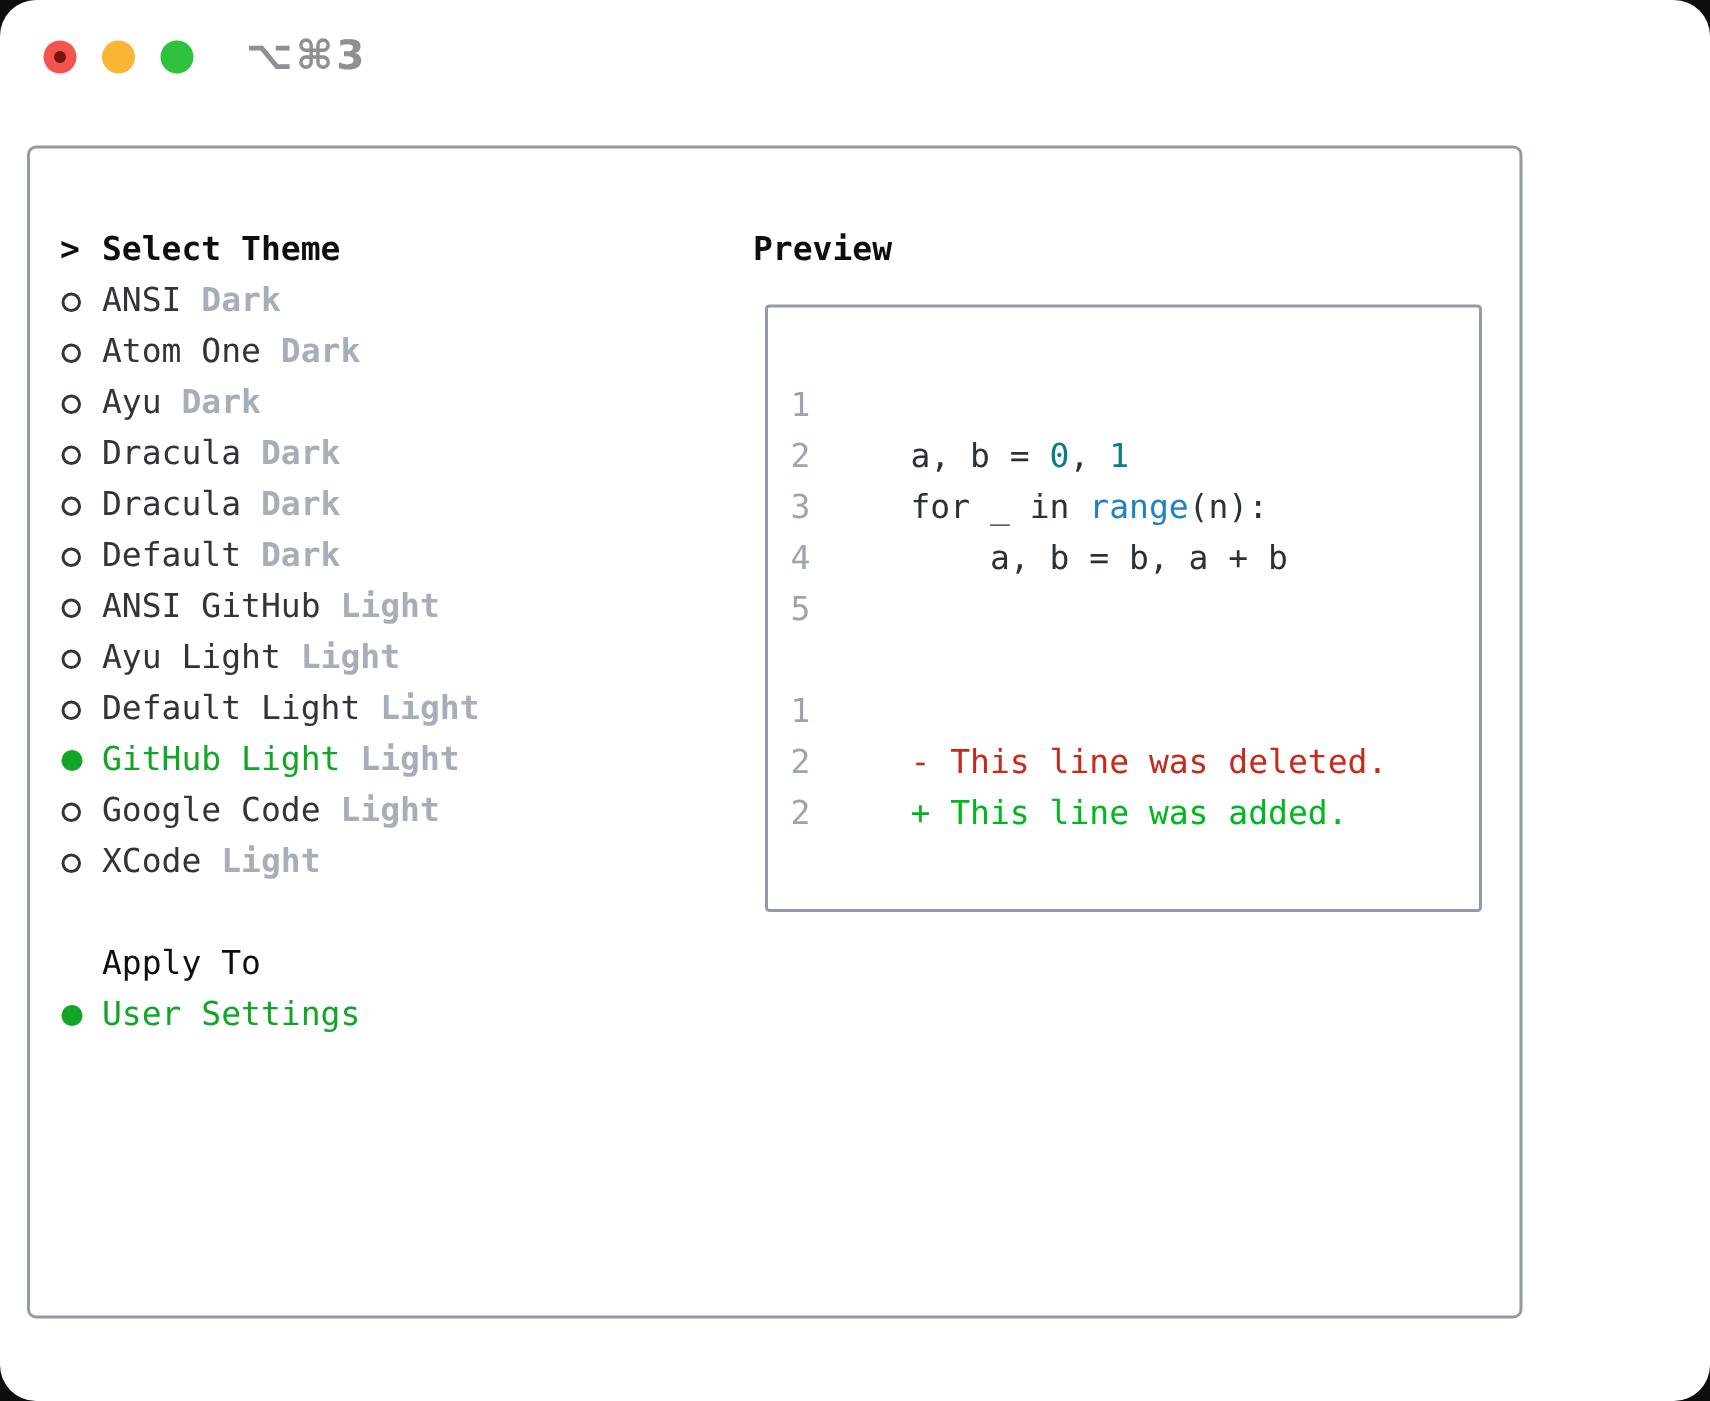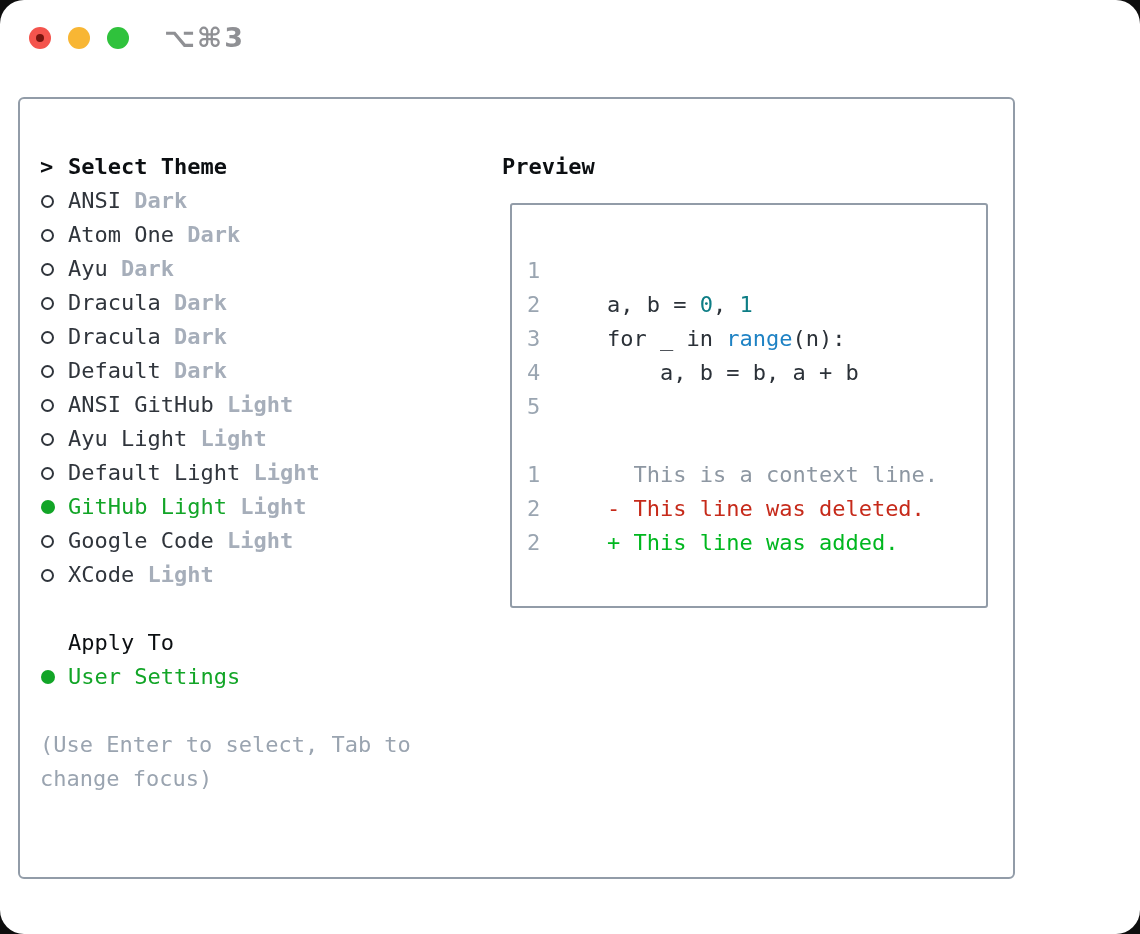--- a/index.html
+++ b/index.html
@@ -120,35 +120,33 @@
         <span class="gut"></span>
         <span class="section-head">Apply To</span>
       </div>
 
       <div id="apply-list">
           <div class="row"><span class="gut"><span class="radio on"></span></span><span class="opt-label sel">User Settings</span></div>
         </div>
 
       <div class="spacer"></div>
 
-      <div class="hint">(Use Enter to select, Tab to
-change focus)</div>
     </div>
 
     <div class="right-col">
       <div class="preview-title">Preview</div>
       <div class="preview-box">
         <div id="preview-code">
             <div class="pline"><span class="lnum">1</span></div>
             <div class="pline"><span class="lnum">2</span><span><span class="seg-fg">    a, b = </span><span class="seg-num">0</span><span class="seg-fg">, </span><span class="seg-num">1</span></span></div>
             <div class="pline"><span class="lnum">3</span><span><span class="seg-fg">    for _ in </span><span class="seg-call">range</span><span class="seg-fg">(n):</span></span></div>
             <div class="pline"><span class="lnum">4</span><span><span class="seg-fg">        a, b = b, a + b</span></span></div>
             <div class="pline"><span class="lnum">5</span></div>
             <div class="pline"><span class="lnum"></span><span></span></div>
-            <div class="pline"><span class="lnum">1</span><span><span class="seg-ctx">      This is a context line.</span></span></div>
+            <div class="pline"><span class="lnum">1</span></div>
             <div class="pline"><span class="lnum">2</span><span><span class="seg-del">    - This line was deleted.</span></span></div>
             <div class="pline"><span class="lnum">2</span><span><span class="seg-add">    + This line was added.</span></span></div>
           </div>
       </div>
     </div>
 
   </div>
 </div>
 
 </body></html>

